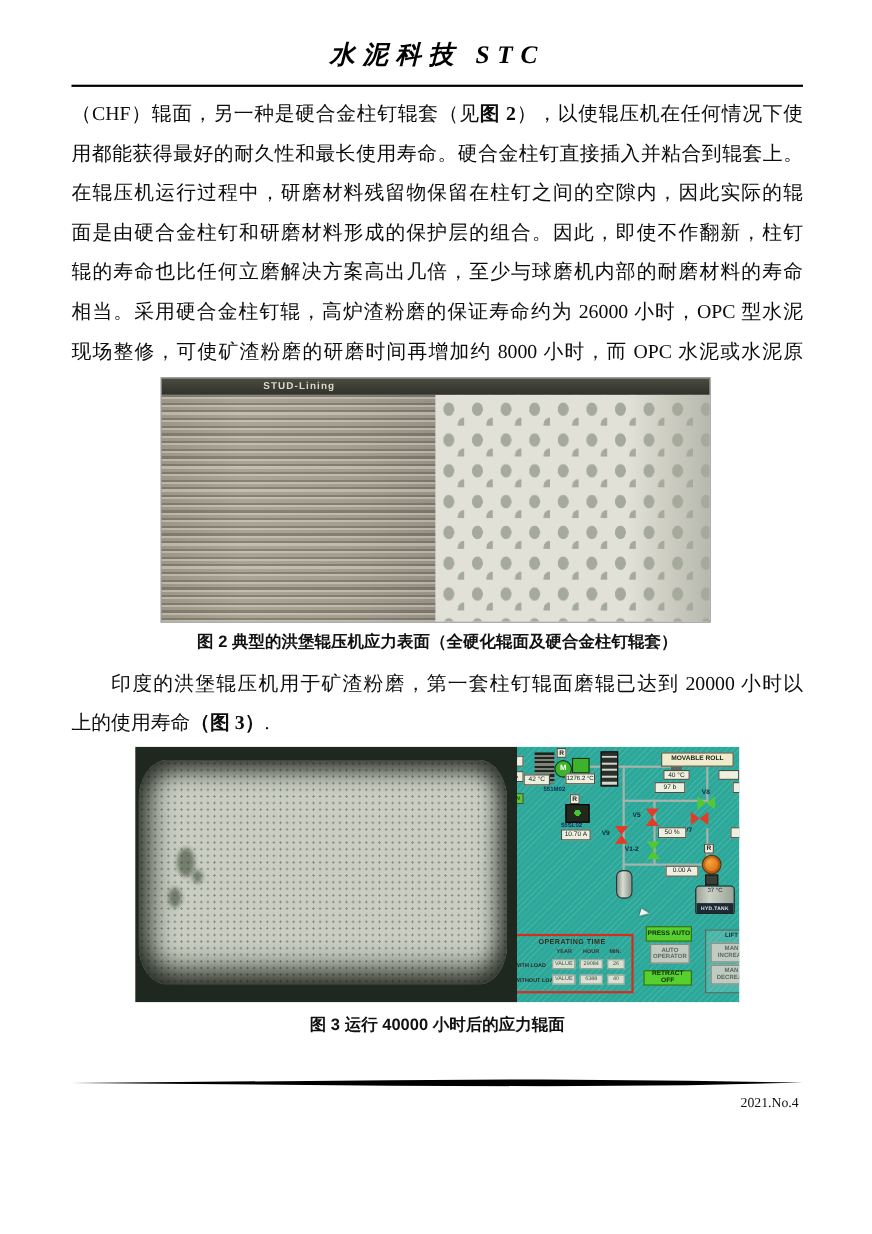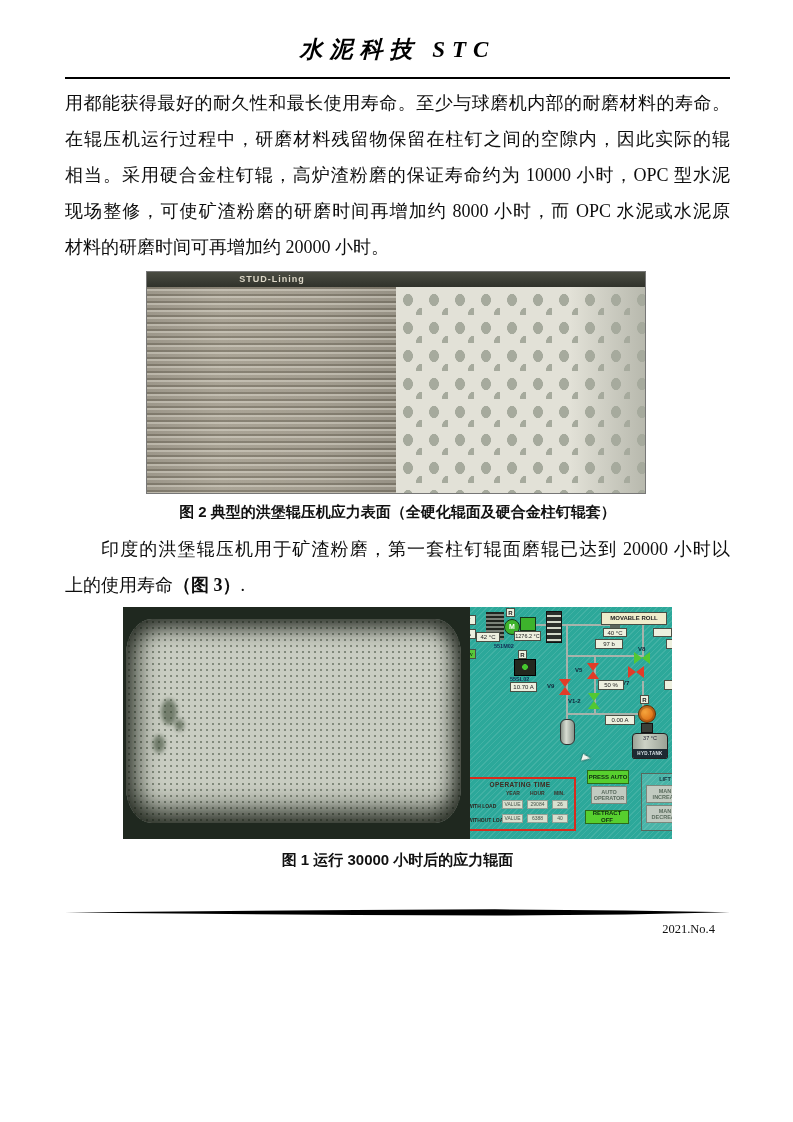--- a/index.html
+++ b/index.html
@@ -99,37 +99,39 @@
   .ot-title{position:absolute;left:0;right:0;top:2px;text-align:center;font:bold 6.5px/8px "Liberation Sans",sans-serif;color:#402b20;letter-spacing:.4px;}
   .ot-h{position:absolute;top:11px;font:bold 5px/6px "Liberation Sans",sans-serif;color:#3d3129;}
   .ot-r{position:absolute;font:bold 5px/6px "Liberation Sans",sans-serif;color:#2e2620;}
   .ot-c{position:absolute;width:21px;height:9px;background:#d9e0cf;border:1px solid #93a096;
         font:5px/7px "Liberation Sans",sans-serif;color:#47554b;text-align:center;box-sizing:border-box;}
 
   
   .footline{margin-top:40px;width:665px;height:7px;}
   .footrow{position:relative;margin-top:2px;height:18px;font-size:12.5px;}
   .pageno{position:absolute;left:0;right:0;text-align:center;}
-  .issue{position:absolute;right:15px;top:0;}
+  .issue{position:absolute;right:4px;top:0;}
 </style>
 </head>
 <body>
 
 <div class="page">
   <div class="content">
 
     <div class="jtitle">水泥科技 STC</div>
     <div class="hrule"></div>
 
     <div class="para">
-      <div class="bl jline rich">用都能获得最好的耐久性和最长使用寿命。至少与球磨机内部的耐磨材料的寿命。</div>
+      <div class="bl jline rich">（CHF）辊面，另一种是硬合金柱钉辊套（见<b>图 2</b>），以使辊压机在任何情况下使</div>
+      <div class="bl jline rich">用都能获得最好的耐久性和最长使用寿命。硬合金柱钉直接插入并粘合到辊套上。</div>
       <div class="bl jline rich">在辊压机运行过程中，研磨材料残留物保留在柱钉之间的空隙内，因此实际的辊</div>
-      <div class="bl jline rich">相当。采用硬合金柱钉辊，高炉渣粉磨的保证寿命约为 10000 小时，OPC 型水泥</div>
+      <div class="bl jline rich">面是由硬合金柱钉和研磨材料形成的保护层的组合。因此，即使不作翻新，柱钉</div>
+      <div class="bl jline rich">辊的寿命也比任何立磨解决方案高出几倍，至少与球磨机内部的耐磨材料的寿命</div>
+      <div class="bl jline rich">相当。采用硬合金柱钉辊，高炉渣粉磨的保证寿命约为 26000 小时，OPC 型水泥</div>
       <div class="bl jline rich">现场整修，可使矿渣粉磨的研磨时间再增加约 8000 小时，而 OPC 水泥或水泥原</div>
-      <div class="bl lastline rich">材料的研磨时间可再增加约 20000 小时。</div>
     </div>
 
     <div class="fig2">
       <div class="fig2-bar">
         <div>STUD-Lining</div>
       </div>
       <div class="fig2-body">
         <div class="tex-welded"></div>
         <div class="tex-stud"></div>
       </div>
@@ -229,21 +231,21 @@
           <div class="ot-c" style="left:61px;top:21px;">29084</div>
           <div class="ot-c" style="left:86px;top:21px;width:16px;">26</div>
 
           <span class="ot-r" style="left:2px;top:38px;">WITHOUT LOAD</span>
           <div class="ot-c" style="left:36px;top:35px;">VALUE</div>
           <div class="ot-c" style="left:61px;top:35px;">6388</div>
           <div class="ot-c" style="left:86px;top:35px;width:16px;">40</div>
         </div>
       </div>
     </div>
-    <div class="figcap" style="margin-top:12px;">图 1 运行 30000 小时后的应力辊面</div>
+    <div class="figcap" style="margin-top:12px;">图 3 运行 40000 小时后的应力辊面</div>
 
     <svg class="footline" viewBox="0 0 665 7">
       <polygon points="0,3.5 290,1 430,0.3 560,1.4 665,3.2 560,5.6 430,6.5 290,6" fill="#000"></polygon>
     </svg>
     <div class="footrow">
       <span class="issue">2021.No.4</span>
     </div>
 
   </div>
 </div>

